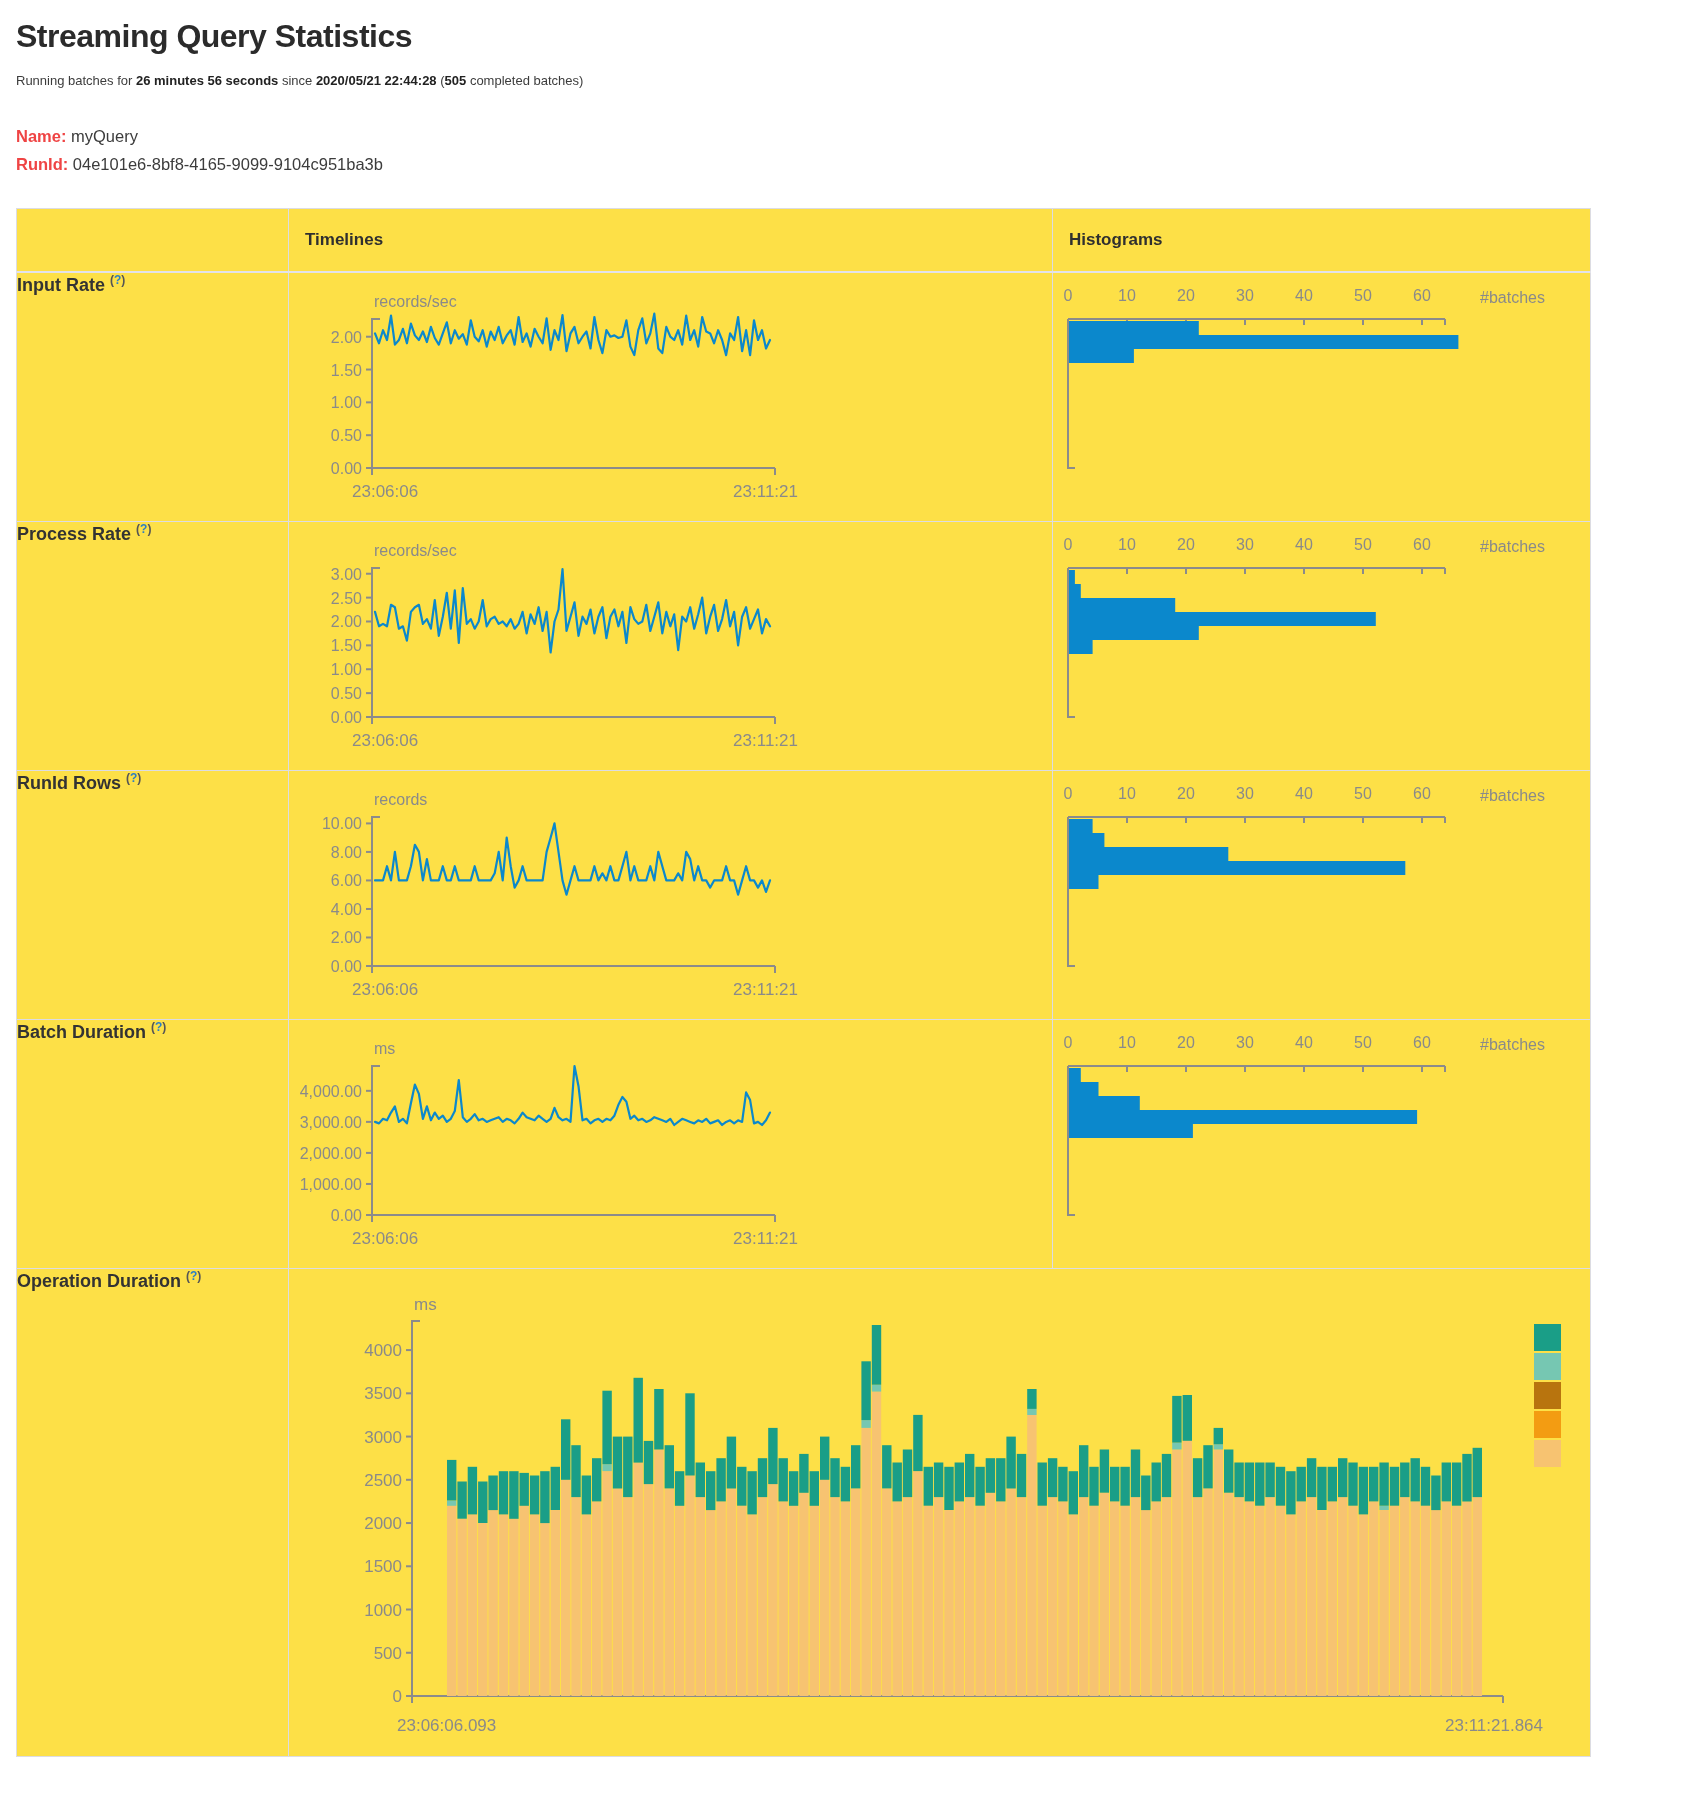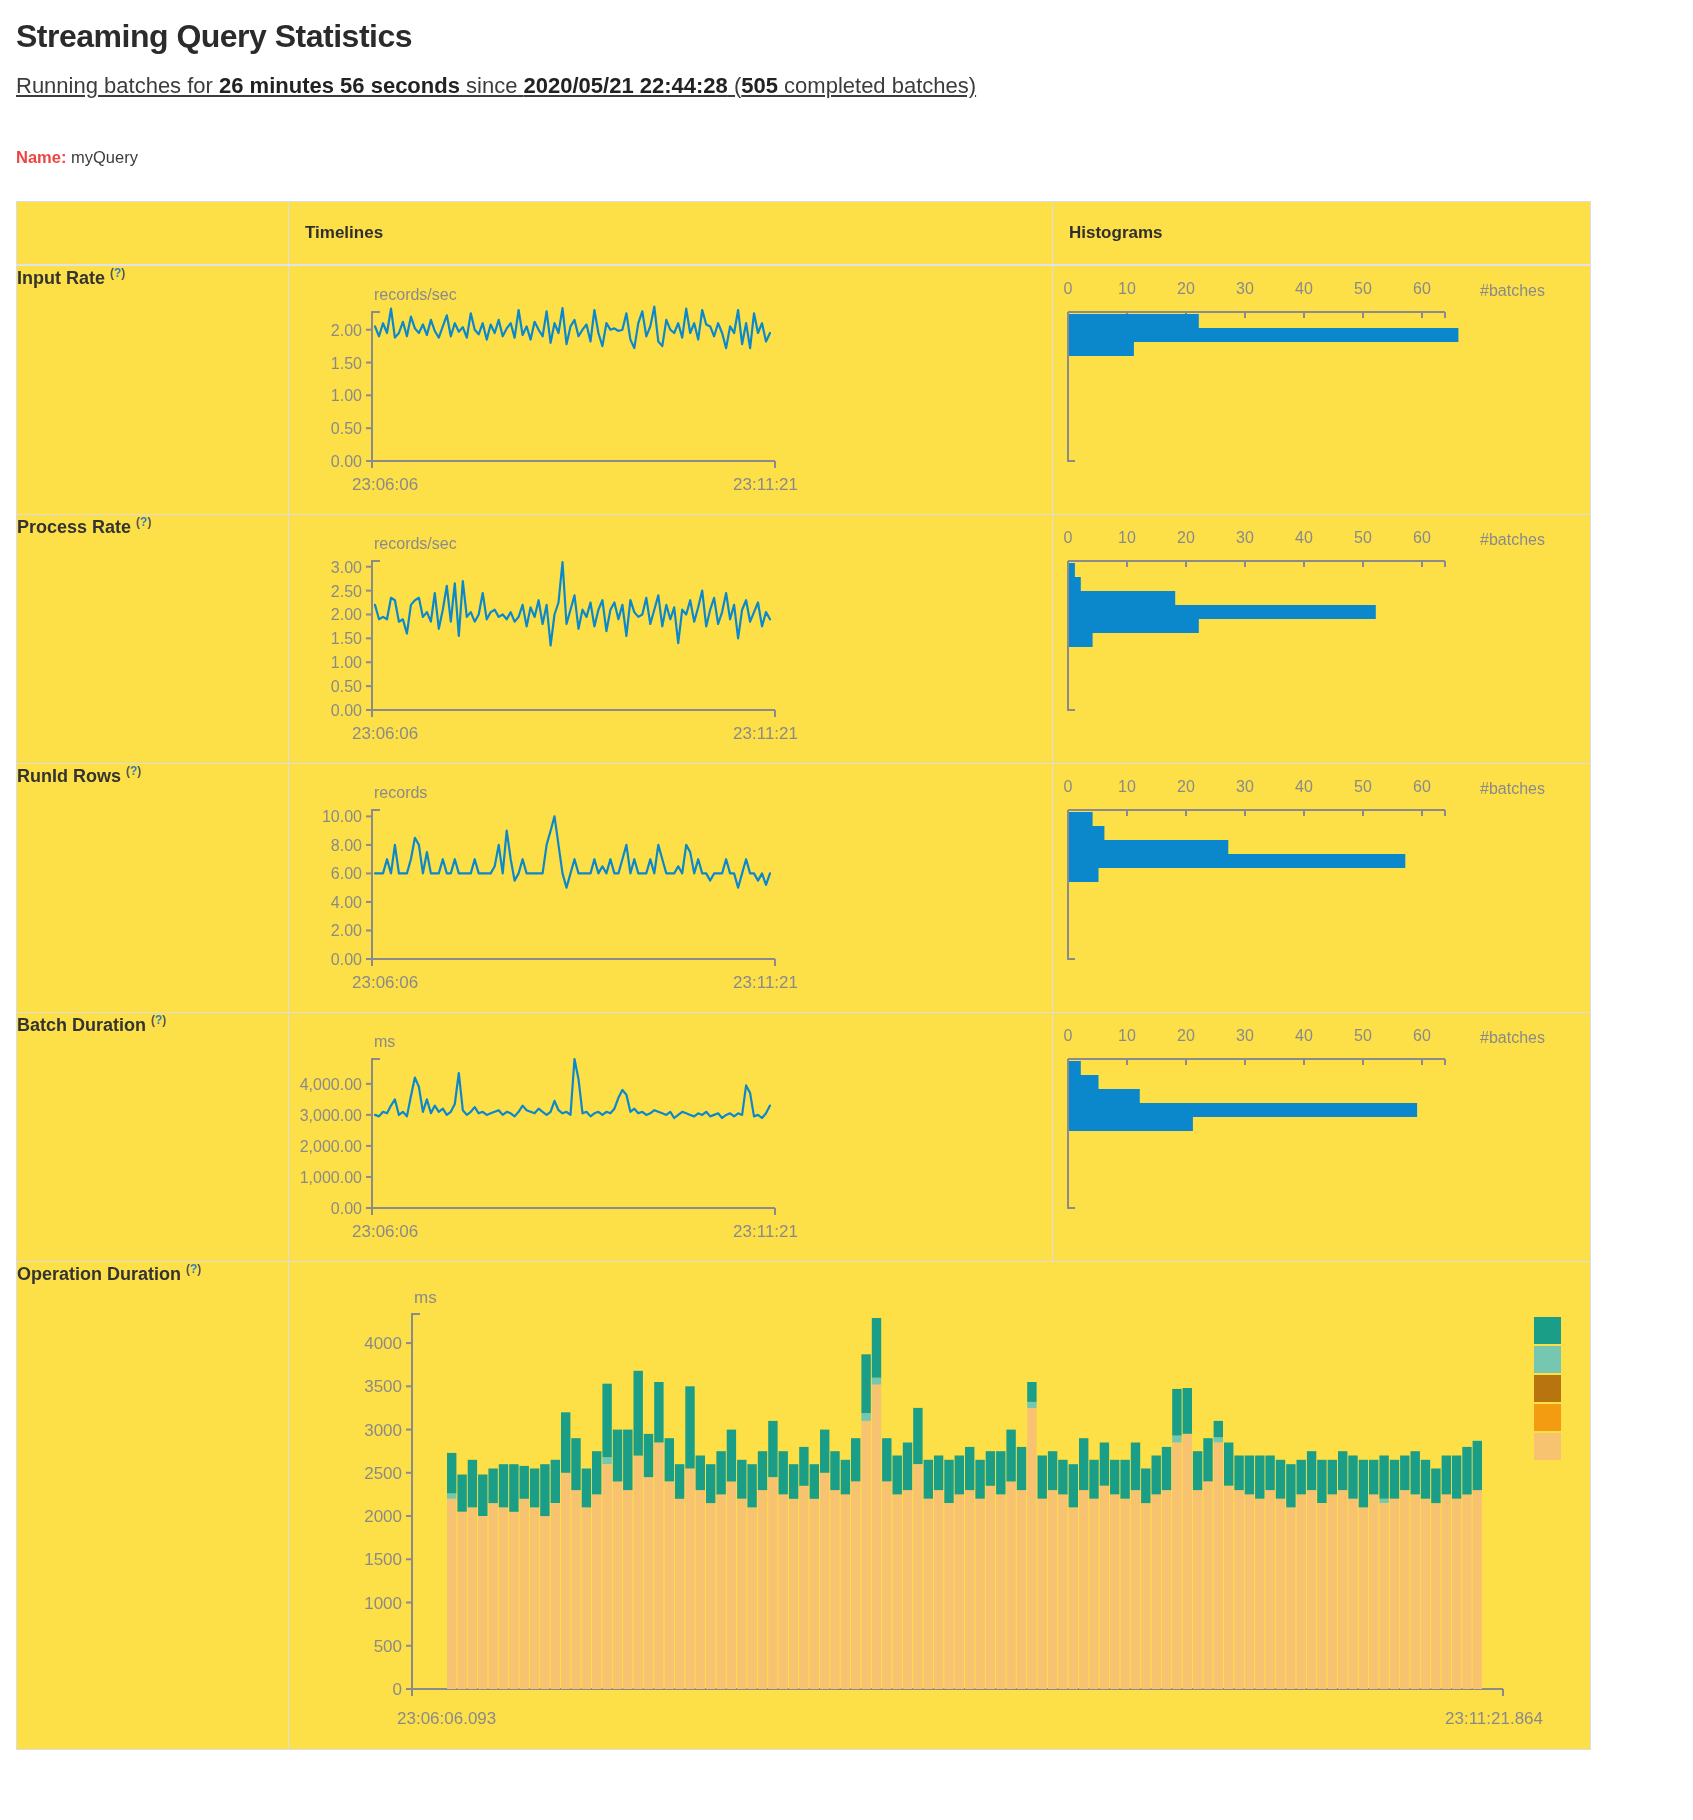--- a/index.html
+++ b/index.html
@@ -1,18 +1,18 @@
 <!DOCTYPE html>
 <html><head>
 <meta charset="utf-8">
 <style>
   html,body{margin:0;padding:0;background:#ffffff;font-family:"Liberation Sans","DejaVu Sans",sans-serif;color:#333;}
   .page{width:1693px;min-height:1820px;box-sizing:border-box;padding:14px 0 10px 16px;}
   h1{font-size:32px;font-weight:700;color:#2b2b2b;margin:4px 5px 18px 0;letter-spacing:-0.5px;}
-  .subtitle{font-size:22px;color:#3c3c3c;margin:0 0 44px 0;text-decoration:underline;}
+  .subtitle{font-size:13px;color:#3c3c3c;margin:0 0 34px 0;}
   .subtitle b{color:#222;}
   .meta{font-size:16.5px;color:#3c3c3c;line-height:28px;margin:0 0 30px 0;}
   .meta b{color:#ef4444;}
   table.stats{border-collapse:collapse;table-layout:fixed;width:1574px;background:#fde047;}
   table.stats col.c1{width:272px;} table.stats col.c2{width:764px;} table.stats col.c3{width:538px;}
   table.stats th, table.stats td{border:1px solid #dcdce2;padding:0;vertical-align:top;}
   table.stats thead th{height:62px;vertical-align:middle;text-align:left;padding-left:16px;
     font-size:17px;font-weight:700;color:#2f2f2f;border-bottom:2px solid #e2e2ea;}
   td.rowlabel{vertical-align:middle;padding-left:16px;font-size:18px;font-weight:700;color:#333;}
   td.rowlabel sup{font-size:12px;font-weight:700;color:#555;margin-left:5px;}
@@ -24,20 +24,21 @@
 </head>
 <body>
 
 <div class="page">
   <h1>Streaming Query Statistics</h1>
 
   <p class="subtitle"><span>Running batches for </span><b>26 minutes 56 seconds</b><span> since </span><b>2020/05/21 22:44:28</b><span> (</span><b>505</b><span> completed batches)</span></p>
 
   <div class="meta">
     <div><b>Name:</b> <span>myQuery</span></div>
+    <div><b>RunId:</b> <span>04e101e6-8bf8-4165-9099-9104c951ba3b</span></div>
   </div>
 
   <table class="stats">
     <colgroup>
         <col class="c1">
         <col class="c2">
         <col class="c3">
       </colgroup>
     <thead>
       <tr>

